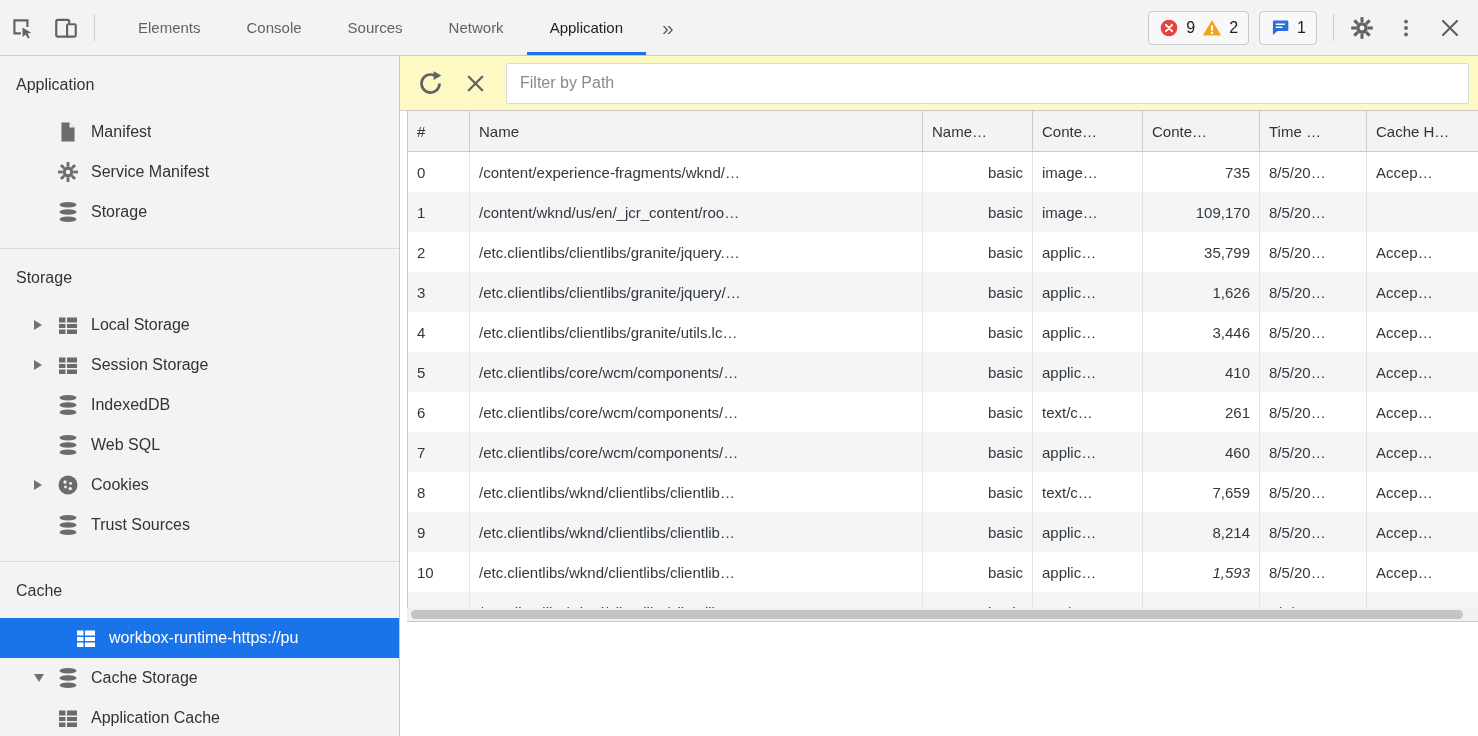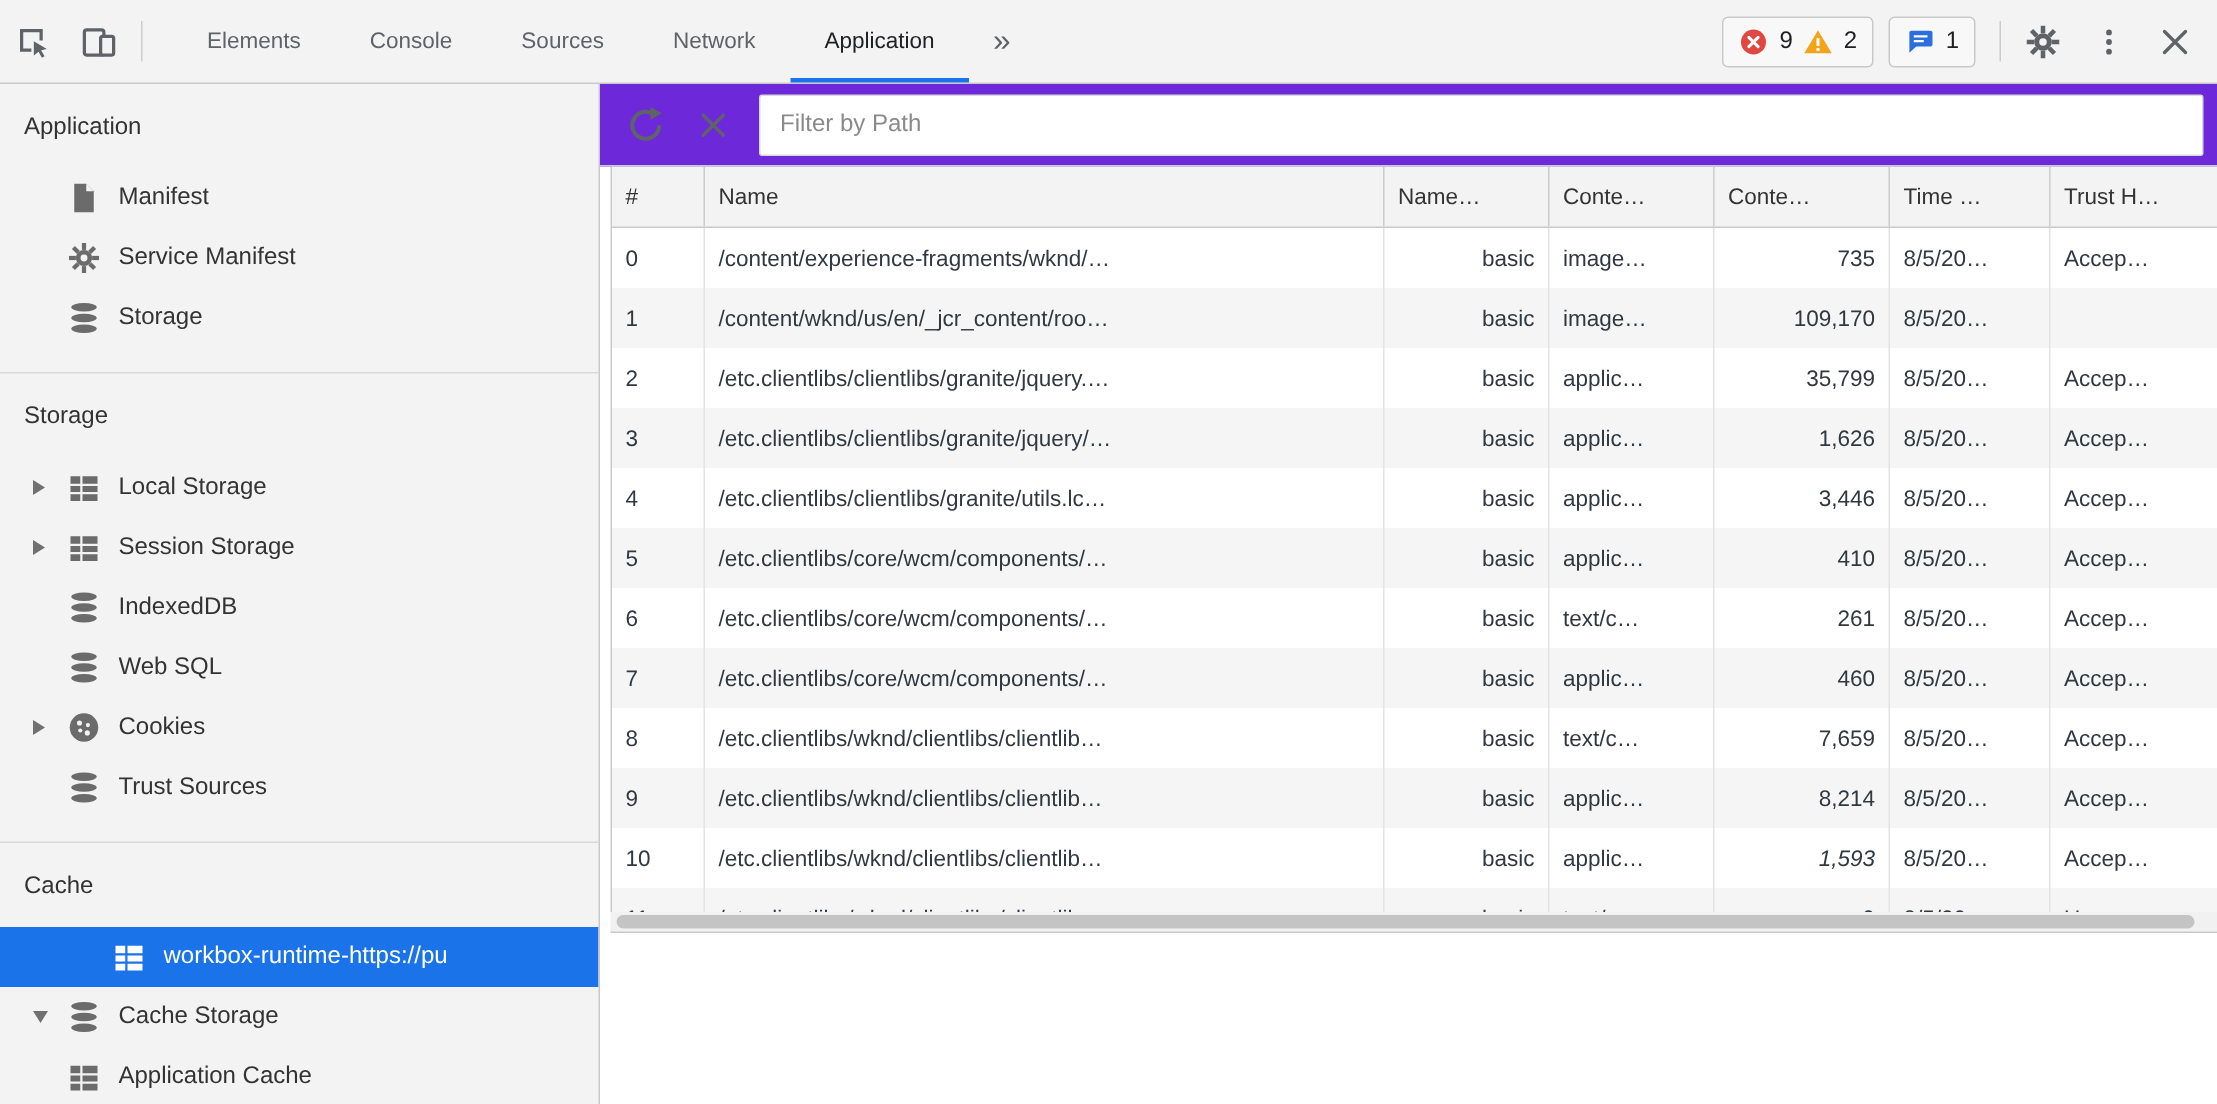--- a/index.html
+++ b/index.html
@@ -22,33 +22,33 @@
   .badge-box { border:1px solid #c9c9c9; border-radius:4px; height:34px; align-self:center; display:flex; align-items:center; padding:0 10px; gap:7px; margin-right:10px; font-size:16px; color:#202124; cursor:pointer; background:#f8f8f8; }
 
   
   .body { flex:1; display:flex; min-height:0; }
 
   
   .sidebar { width:400px; flex:0 0 400px; background:#f3f3f3; border-right:1px solid #c9c9c9; overflow:hidden; }
   .sb-section { border-bottom:1px solid #d9d9d9; padding:18px 0 16px; }
   .sb-section:last-child { border-bottom:none; }
   .sb-title { padding:2px 16px 18px; font-size:16px; color:#333; }
-  .sb-item { height:40px; display:flex; align-items:center; padding-left:22px; color:#333; font-size:16px; cursor:pointer; }
+  .sb-item { height:40px; display:flex; align-items:center; padding-left:34px; color:#333; font-size:16px; cursor:pointer; }
   .sb-item .exp { width:22px; flex:0 0 22px; display:flex; align-items:center; }
   .exp.collapsed::before { content:""; width:0; height:0; border-left:8px solid #707070; border-top:5px solid transparent; border-bottom:5px solid transparent; }
   .exp.expanded::before { content:""; width:0; height:0; border-top:8px solid #707070; border-left:5px solid transparent; border-right:5px solid transparent; }
   .sb-item .icon { width:24px; height:24px; flex:0 0 24px; color:#6b6b6b; margin-right:11px; }
   .sb-item.indent2 { padding-left:74px; }
   .sb-item.selected { background:#1a73e8; color:#fff; }
   .sb-item.selected .icon { color:#fff; }
   .sb-label { white-space:nowrap; overflow:hidden; }
 
   
   .main { flex:1; display:flex; flex-direction:column; min-width:0; background:#fff; }
-  .filter-bar { height:55px; flex:0 0 55px; border-bottom:1px solid #c9c9c9; display:flex; align-items:center; background:#6d28d9; }
+  .filter-bar { height:55px; flex:0 0 55px; border-bottom:1px solid #c9c9c9; display:flex; align-items:center; background:#fef9c3; }
   .fb-btn { width:30px; height:30px; margin-left:15px; color:#5f6368; display:flex; align-items:center; justify-content:center; cursor:pointer; }
   input.filter { flex:1; height:41px; margin:0 9px 0 16px; border:1px solid #d9d9d9; border-radius:2px; font-size:16px; padding:0 13px; color:#333; font-family:inherit; outline:none; background:#fff; }
   input.filter::placeholder { color:#8a8a8a; }
 
   .grid { margin-left:7px; border-left:1px solid #c9c9c9; flex:0 0 auto; overflow:hidden; }
   .grid-header { height:41px; background:#f3f3f3; border-bottom:1px solid #c9c9c9; display:flex; }
   .hcell { display:flex; align-items:center; padding:0 9px; font-size:15px; color:#333; border-right:1px solid #ccc; white-space:nowrap; overflow:hidden; flex:0 0 auto; cursor:pointer; }
   .grid-rows { height:456px; overflow:hidden; }
   .grow { height:40px; display:flex; font-size:15px; color:#303942; background:#fff; cursor:pointer; }
   .grow.odd { background:#f5f5f5; }
@@ -347,21 +347,21 @@
       </div>
 
       <div class="grid">
         <div class="grid-header">
             <div class="hcell" style="width: 62px;">#</div>
             <div class="hcell" style="width: 453px;">Name</div>
             <div class="hcell" style="width: 110px;">Name…</div>
             <div class="hcell" style="width: 110px;">Conte…</div>
             <div class="hcell" style="width: 117px;">Conte…</div>
             <div class="hcell" style="width: 107px;">Time …</div>
-            <div class="hcell" style="width: 112px;">Trust H…</div>
+            <div class="hcell" style="width: 112px;">Cache H…</div>
           </div>
         <div class="grid-rows">
             <div class="grow">
               <div class="gcell" style="width: 62px;">0</div>
               <div class="gcell" style="width: 453px;">/content/experience-fragments/wknd/…</div>
               <div class="gcell right" style="width: 110px;">basic</div>
               <div class="gcell" style="width: 110px;">image…</div>
               <div class="gcell right" style="width: 117px;">735</div>
               <div class="gcell" style="width: 107px;">8/5/20…</div>
               <div class="gcell" style="width: 112px;">Accep…</div>

